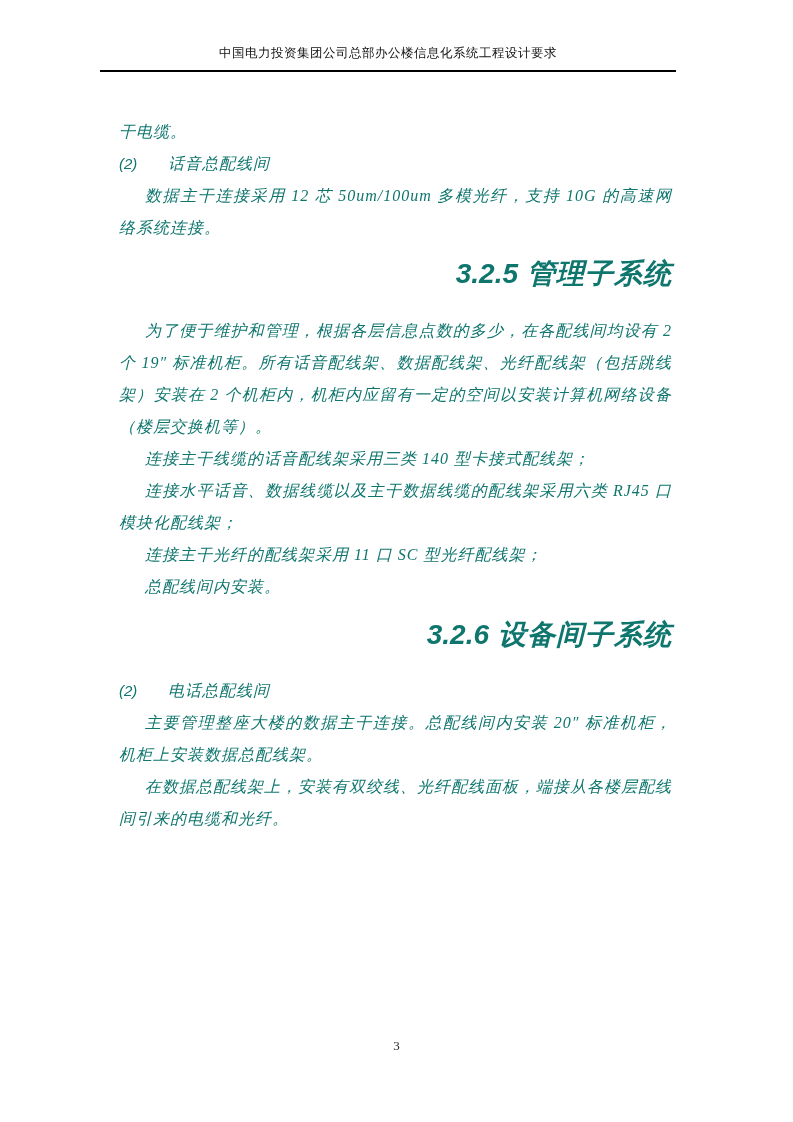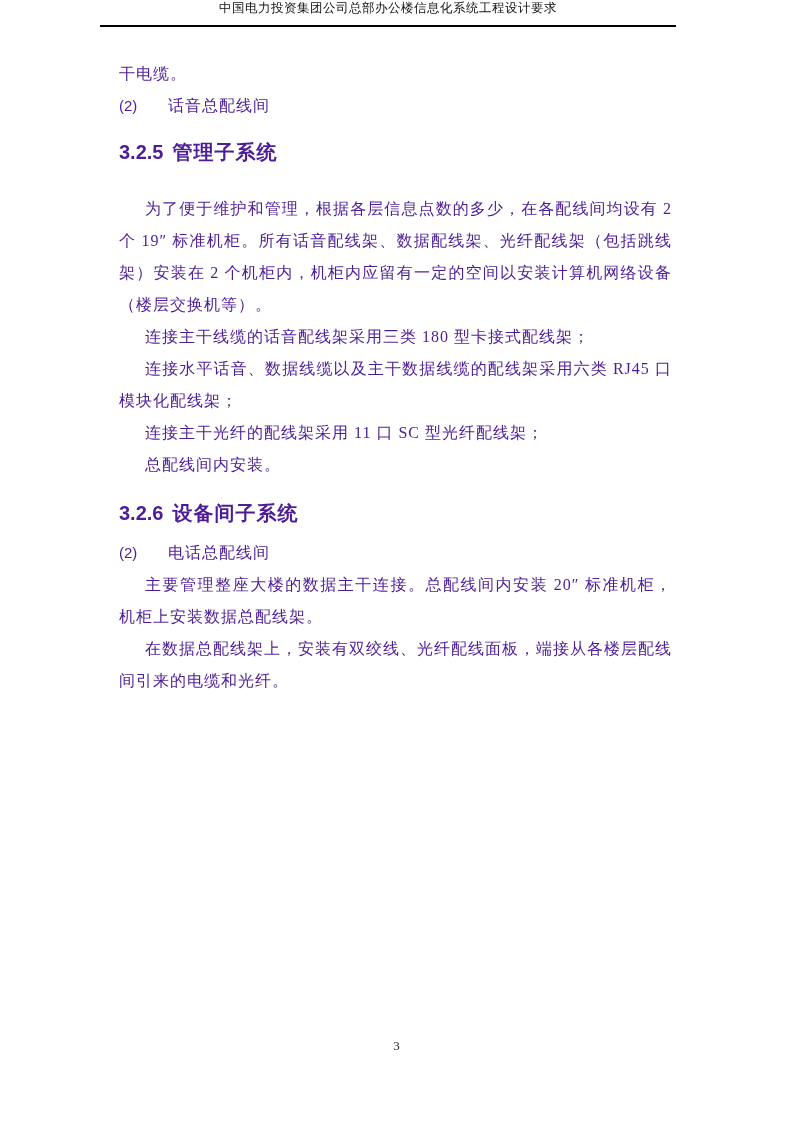--- a/index.html
+++ b/index.html
@@ -13,71 +13,73 @@
     height: 1122px;
     background: #ffffff;
     color: #000000;
     font-family: "Liberation Serif", "DejaVu Serif", serif;
     overflow: hidden;
     box-sizing: border-box;
   }
   
   .page-header {
     margin: 0 117px 0 100px;
+    padding-top: 45px;
     padding-bottom: 9px;
     border-bottom: 2px solid #000000;
     text-align: center;
   }
   .header-title {
     font-size: 12.5px;
     line-height: 1.3;
     letter-spacing: 0.5px;
     color: #111111;
   }
   
   .doc-body {
     margin: 0 121px 0 119px;
-    padding-top: 31px;
+    padding-top: 44px;
     font-size: 16px;
     line-height: 32px;
     letter-spacing: 1px;
-    color: #4c1d95;
+    color: #0f766e;
     text-align: justify;
+    font-style: italic;
   }
   .doc-body p {
     margin: 0;
     padding: 0;
   }
   p.cont { text-indent: 0; }
   p.ind  { text-indent: 26px; }
   p.li   { text-indent: 0; }
   .li-num {
     display: inline-block;
     width: 49px;
     letter-spacing: 0;
     font-family: "Liberation Sans", "DejaVu Sans", sans-serif;
     font-size: 15px;
   }
   h2.sec-heading {
     margin: 10px 0 21px 0;
     padding: 0;
-    font-size: 20px;
+    font-size: 28px;
     line-height: 40px;
     font-weight: bold;
     letter-spacing: 1px;
-    text-align: left;
+    text-align: right;
     text-indent: 0;
   }
   h2.sec-heading .h-num {
     font-family: "Liberation Sans", "DejaVu Sans", sans-serif;
     font-weight: bold;
     margin-right: 9px;
     letter-spacing: 0;
   }
-  h2#sec-326 { margin-top: 12px; margin-bottom: 4px; }
+  h2#sec-326 { margin-top: 12px; margin-bottom: 20px; }
   
   .page-footer {
     position: absolute;
     left: 0;
     right: 0;
     top: 1036px;
     text-align: center;
   }
   .page-number {
     font-size: 13px;
@@ -96,27 +98,28 @@
   </header>
 
   <main class="doc-body">
 
     <p class="cont">干电缆。</p>
 
     <p class="li">
       <span class="li-num">(2)</span><span>话音总配线间</span>
     </p>
 
+    <p class="ind">数据主干连接采用 12 芯 50um/100um 多模光纤，支持 10G 的高速网络系统连接。</p>
 
     <h2 class="sec-heading" id="sec-325">
       <span class="h-num">3.2.5</span><span class="h-title">管理子系统</span>
     </h2>
 
     <p class="ind">为了便于维护和管理，根据各层信息点数的多少，在各配线间均设有 2 个 19″ 标准机柜。所有话音配线架、数据配线架、光纤配线架（包括跳线架）安装在 2 个机柜内，机柜内应留有一定的空间以安装计算机网络设备（楼层交换机等）。</p>
-    <p class="ind">连接主干线缆的话音配线架采用三类 180 型卡接式配线架；</p>
+    <p class="ind">连接主干线缆的话音配线架采用三类 140 型卡接式配线架；</p>
     <p class="ind">连接水平话音、数据线缆以及主干数据线缆的配线架采用六类 RJ45 口模块化配线架；</p>
     <p class="ind">连接主干光纤的配线架采用 11 口 SC 型光纤配线架；</p>
     <p class="ind">总配线间内安装。</p>
 
     <h2 class="sec-heading" id="sec-326">
       <span class="h-num">3.2.6</span><span class="h-title">设备间子系统</span>
     </h2>
 
 
 

